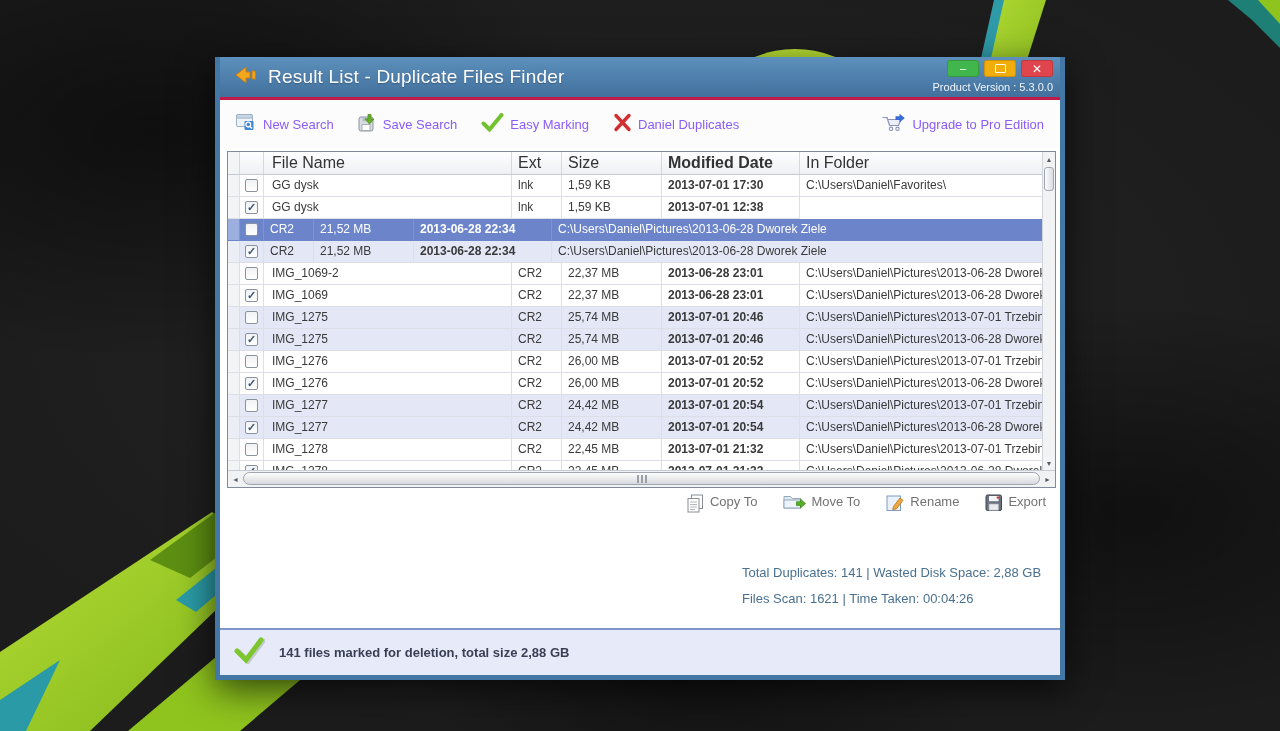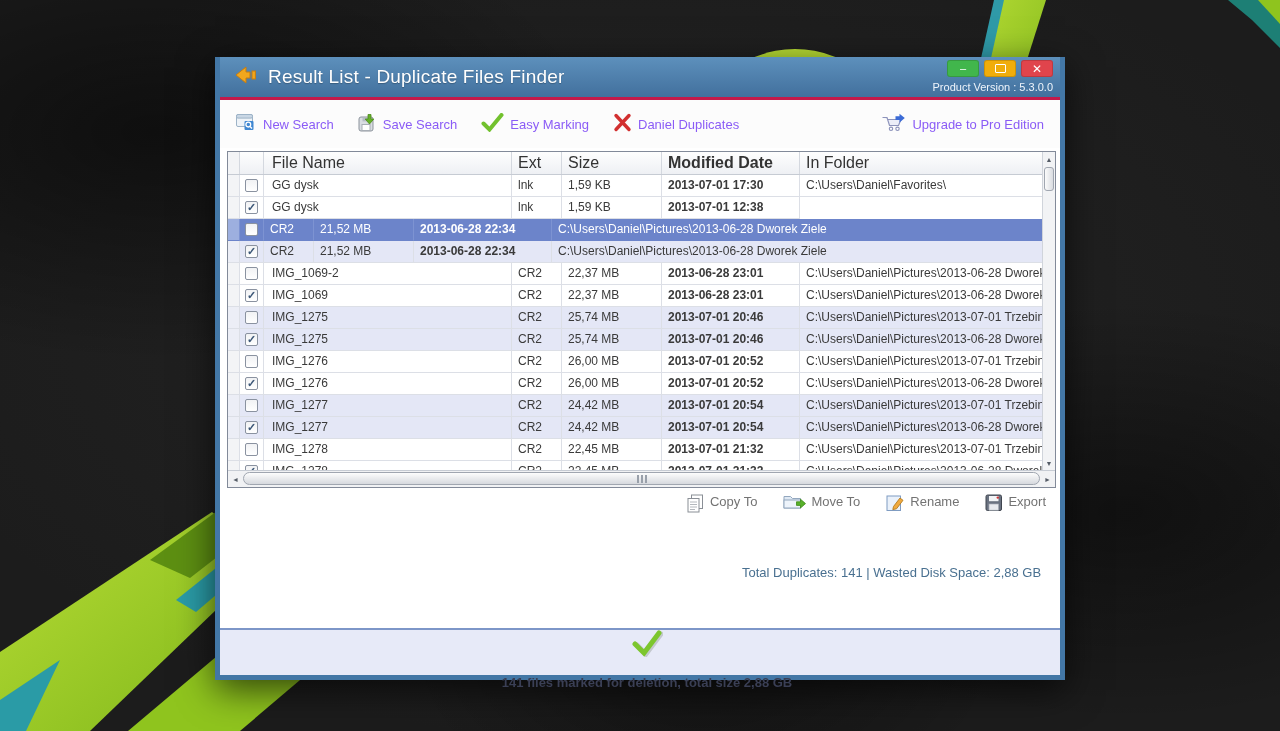--- a/index.html
+++ b/index.html
@@ -88,21 +88,21 @@
     background:linear-gradient(#fdfdfd,#d6d9de);display:flex;align-items:center;justify-content:center;gap:2px;}
   .hthumb i{width:2px;height:8px;background:#99a0aa;display:block;}
 
   
   .actions{position:absolute;top:437px;right:14px;display:flex;gap:26px;}
   .abtn{display:flex;gap:5px;font-size:13px;color:#737373;cursor:default;}
   .stats{position:absolute;left:522px;top:503px;font-size:13px;color:#497090;line-height:26px;}
 
   
   .statusbar{position:absolute;left:0;right:0;bottom:0;height:47px;background:#e7eaf8;
-    border-top:2px solid #7d96c8;display:flex;align-items:center;gap:14px;padding-left:14px;box-sizing:border-box;flex-direction:column;}
+    border-top:2px solid #7d96c8;display:flex;align-items:center;gap:14px;padding-left:14px;box-sizing:border-box;}
   .status-msg{font-size:13px;font-weight:bold;color:#3a3f55;}
 </style>
 </head>
 <body>
 
 <div class="desktop"></div>
 
 <svg class="deco" width="1280" height="731" viewBox="0 0 1280 731">
   <defs>
     <linearGradient id="lime" x1="0" y1="0" x2="1" y2="1">
@@ -428,20 +428,21 @@
           <rect x="4" y="10" width="9.5" height="6.2" fill="#e8eaee" stroke="#a8adb5" stroke-width="0.7"></rect>
           <circle cx="12.8" cy="3.6" r="1.2" fill="#cc3333"></circle>
         </svg>
       </span>
       <span>Export</span>
     </div>
   </div>
 
   <div class="stats">
     <div>Total Duplicates: 141 | Wasted Disk Space: 2,88 GB</div>
+    <div>Files Scan: 1621 | Time Taken: 00:04:26</div>
   </div>
 
   <div class="statusbar">
     <span>
       <svg width="31" height="27" viewBox="0 0 31 27">
         <path d="M5 15 L14 24 L29 4" fill="none" stroke="#c3c8cd" stroke-width="5" stroke-linecap="round"></path>
         <path d="M3 14 L12 23 L27 3" fill="none" stroke="#7cc62e" stroke-width="5" stroke-linecap="round"></path>
       </svg>
     </span>
     <span class="status-msg">141 files marked for deletion, total size 2,88 GB</span>

